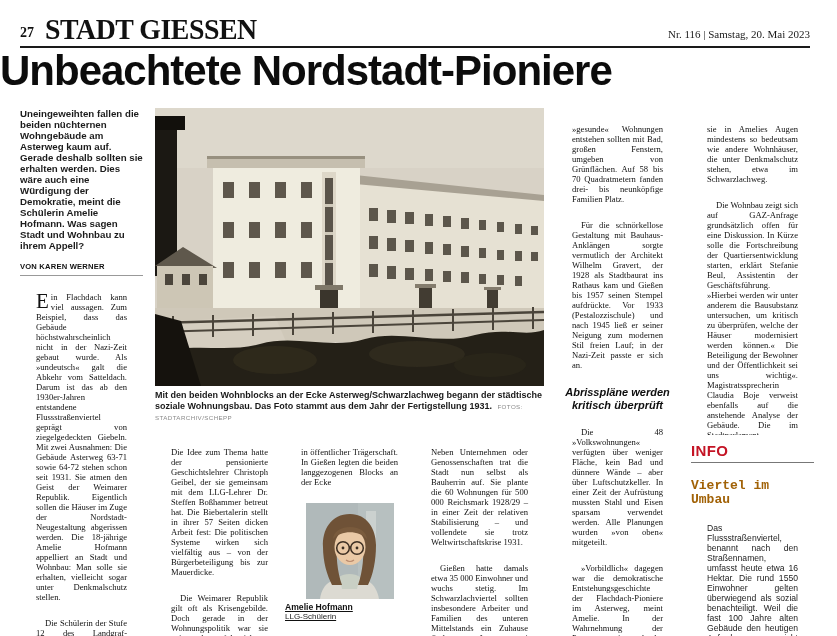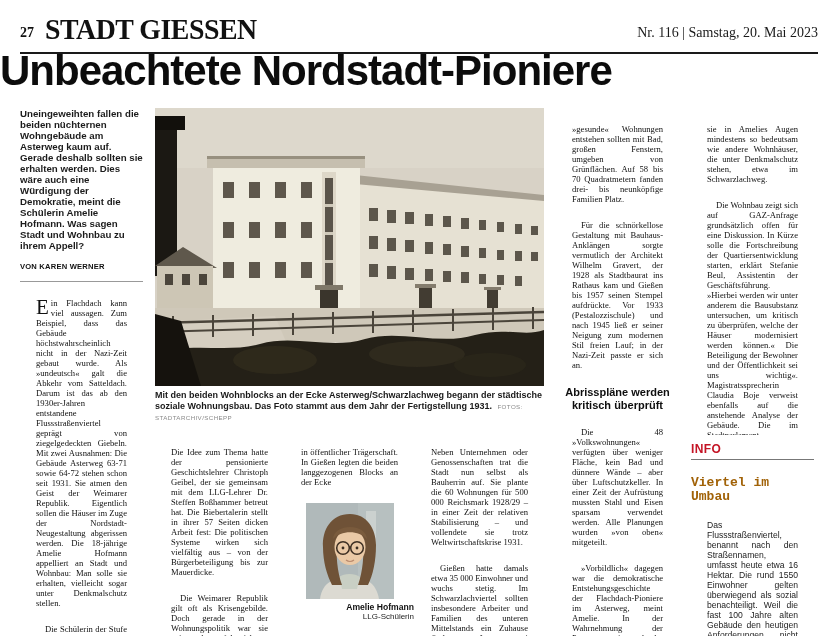--- a/index.html
+++ b/index.html
@@ -1,73 +1,73 @@
 <!DOCTYPE html>
 <html lang="de"><head>
 <meta charset="utf-8">
 <style>
   html,body{margin:0;padding:0;background:#ffffff;}
   .page{position:relative;width:837px;height:636px;background:#ffffff;overflow:hidden;
         font-family:"Liberation Serif","DejaVu Serif",serif;color:#111;}
 
   
-  .header{position:absolute;top:8px;left:20px;right:19px;height:34px;
+  .header{position:absolute;top:8px;left:20px;right:27px;height:34px;
           border-bottom:2px solid #1a1a1a;display:flex;align-items:flex-end;
-          justify-content:space-between;padding-bottom:10px;}
+          justify-content:space-between;padding-bottom:4px;}
   .mast-left{display:flex;align-items:flex-end;gap:11px;}
   .page-num{font-size:14px;font-weight:bold;line-height:1;padding-bottom:2px;}
   .masthead{font-size:29px;font-weight:bold;letter-spacing:-0.5px;line-height:0.82;
             transform:scaleX(.96);transform-origin:left bottom;}
-  .issue{font-size:14px;line-height:1;padding-bottom:2px;color:#1a1a1a;}
+  .issue{font-size:11px;line-height:1;padding-bottom:2px;color:#1a1a1a;}
 
   
   .headline{position:absolute;top:50px;left:0;width:100%;text-align:left;
             font-family:"Liberation Sans","DejaVu Sans",sans-serif;font-weight:bold;
             font-size:42px;letter-spacing:-1px;color:#0c0c0c;line-height:1;}
 
   
   .content{position:absolute;top:108px;left:20px;right:19px;height:528px;
            display:flex;gap:12px;}
   .col{flex:0 0 123px;width:123px;overflow:hidden;}
   .mid{flex:0 0 389px;width:389px;overflow:hidden;}
 
   
   .serif p{margin:16px;font-size:8.6px;line-height:10px;text-align:justify;}
   p.ind{text-indent:9px;}
   .lede{font-family:"Liberation Sans","DejaVu Sans",sans-serif;font-weight:bold;
         font-size:9.7px;line-height:11px;color:#1c1c1c;text-align:left;}
   .byline{margin-top:11px;margin-bottom:9px;font-family:"Liberation Sans","DejaVu Sans",sans-serif;
           font-weight:bold;font-size:7.6px;letter-spacing:0.2px;color:#111;
-          border-bottom:1px solid #999;padding-bottom:10px;}
+          border-bottom:1px solid #999;padding-bottom:4px;}
   .dropcap{float:left;font-size:21px;line-height:16px;padding:1px 2px 0 0;font-weight:normal;}
   .subhead{font-family:"Liberation Sans","DejaVu Sans",sans-serif;font-weight:bold;
-           font-size:11px;line-height:12.5px;text-align:center;margin:7px 4px 5px;color:#0e0e0e;}
+           font-size:11px;line-height:12.5px;text-align:center;margin:7px 4px 5px;color:#0e0e0e;font-style:italic;}
 
   
   .photo{display:block;width:389px;height:278px;}
   .caption{margin-top:4px;font-family:"Liberation Sans","DejaVu Sans",sans-serif;
            font-weight:bold;font-size:9px;line-height:10.6px;color:#1a1a1a;}
   .credit{font-weight:normal;font-size:6.2px;letter-spacing:0.4px;color:#8a8a8a;
           text-transform:uppercase;margin-left:3px;}
   .mid-cols{display:flex;gap:1px;margin-top:7px;}
   .mid-col{flex:1;overflow:hidden;}
 
   
-  .portrait-block{margin:8px 0 9px;text-align:right;}
+  .portrait-block{margin:8px 0 9px;text-align:left;text-decoration:underline;}
   .portrait{display:block;width:88px;height:96px;margin:0 auto;}
   .portrait-name{font-family:"Liberation Sans","DejaVu Sans",sans-serif;font-weight:bold;
                  font-size:8.6px;line-height:10px;margin-top:3px;}
   .portrait-role{font-family:"Liberation Sans","DejaVu Sans",sans-serif;
                  font-size:8px;line-height:9.5px;color:#222;}
 
   
   .col6-text{height:327px;overflow:hidden;}
   .info{margin-top:7px;border-bottom:1px solid #9a9a9a;padding-bottom:6px;}
   .info-label{font-family:"Liberation Sans","DejaVu Sans",sans-serif;font-weight:bold;
-              font-size:12px;letter-spacing:0.4px;color:#c41425;
+              font-size:15px;letter-spacing:0.4px;color:#c41425;
               border-bottom:1px solid #777;padding-bottom:3px;margin-bottom:7px;}
   .info-title{font-family:Liberation Mono, monospace;font-weight:bold;
               font-size:13px;line-height:14px;margin:16px 0 5px;color:#a16207;}
   .info-text{font-family:"Liberation Sans","DejaVu Sans",sans-serif;
              font-size:8.4px;line-height:9.7px;text-align:justify;color:#1b1b1b;margin:0;}
 </style>
 </head>
 <body>
 
 <div class="page">

